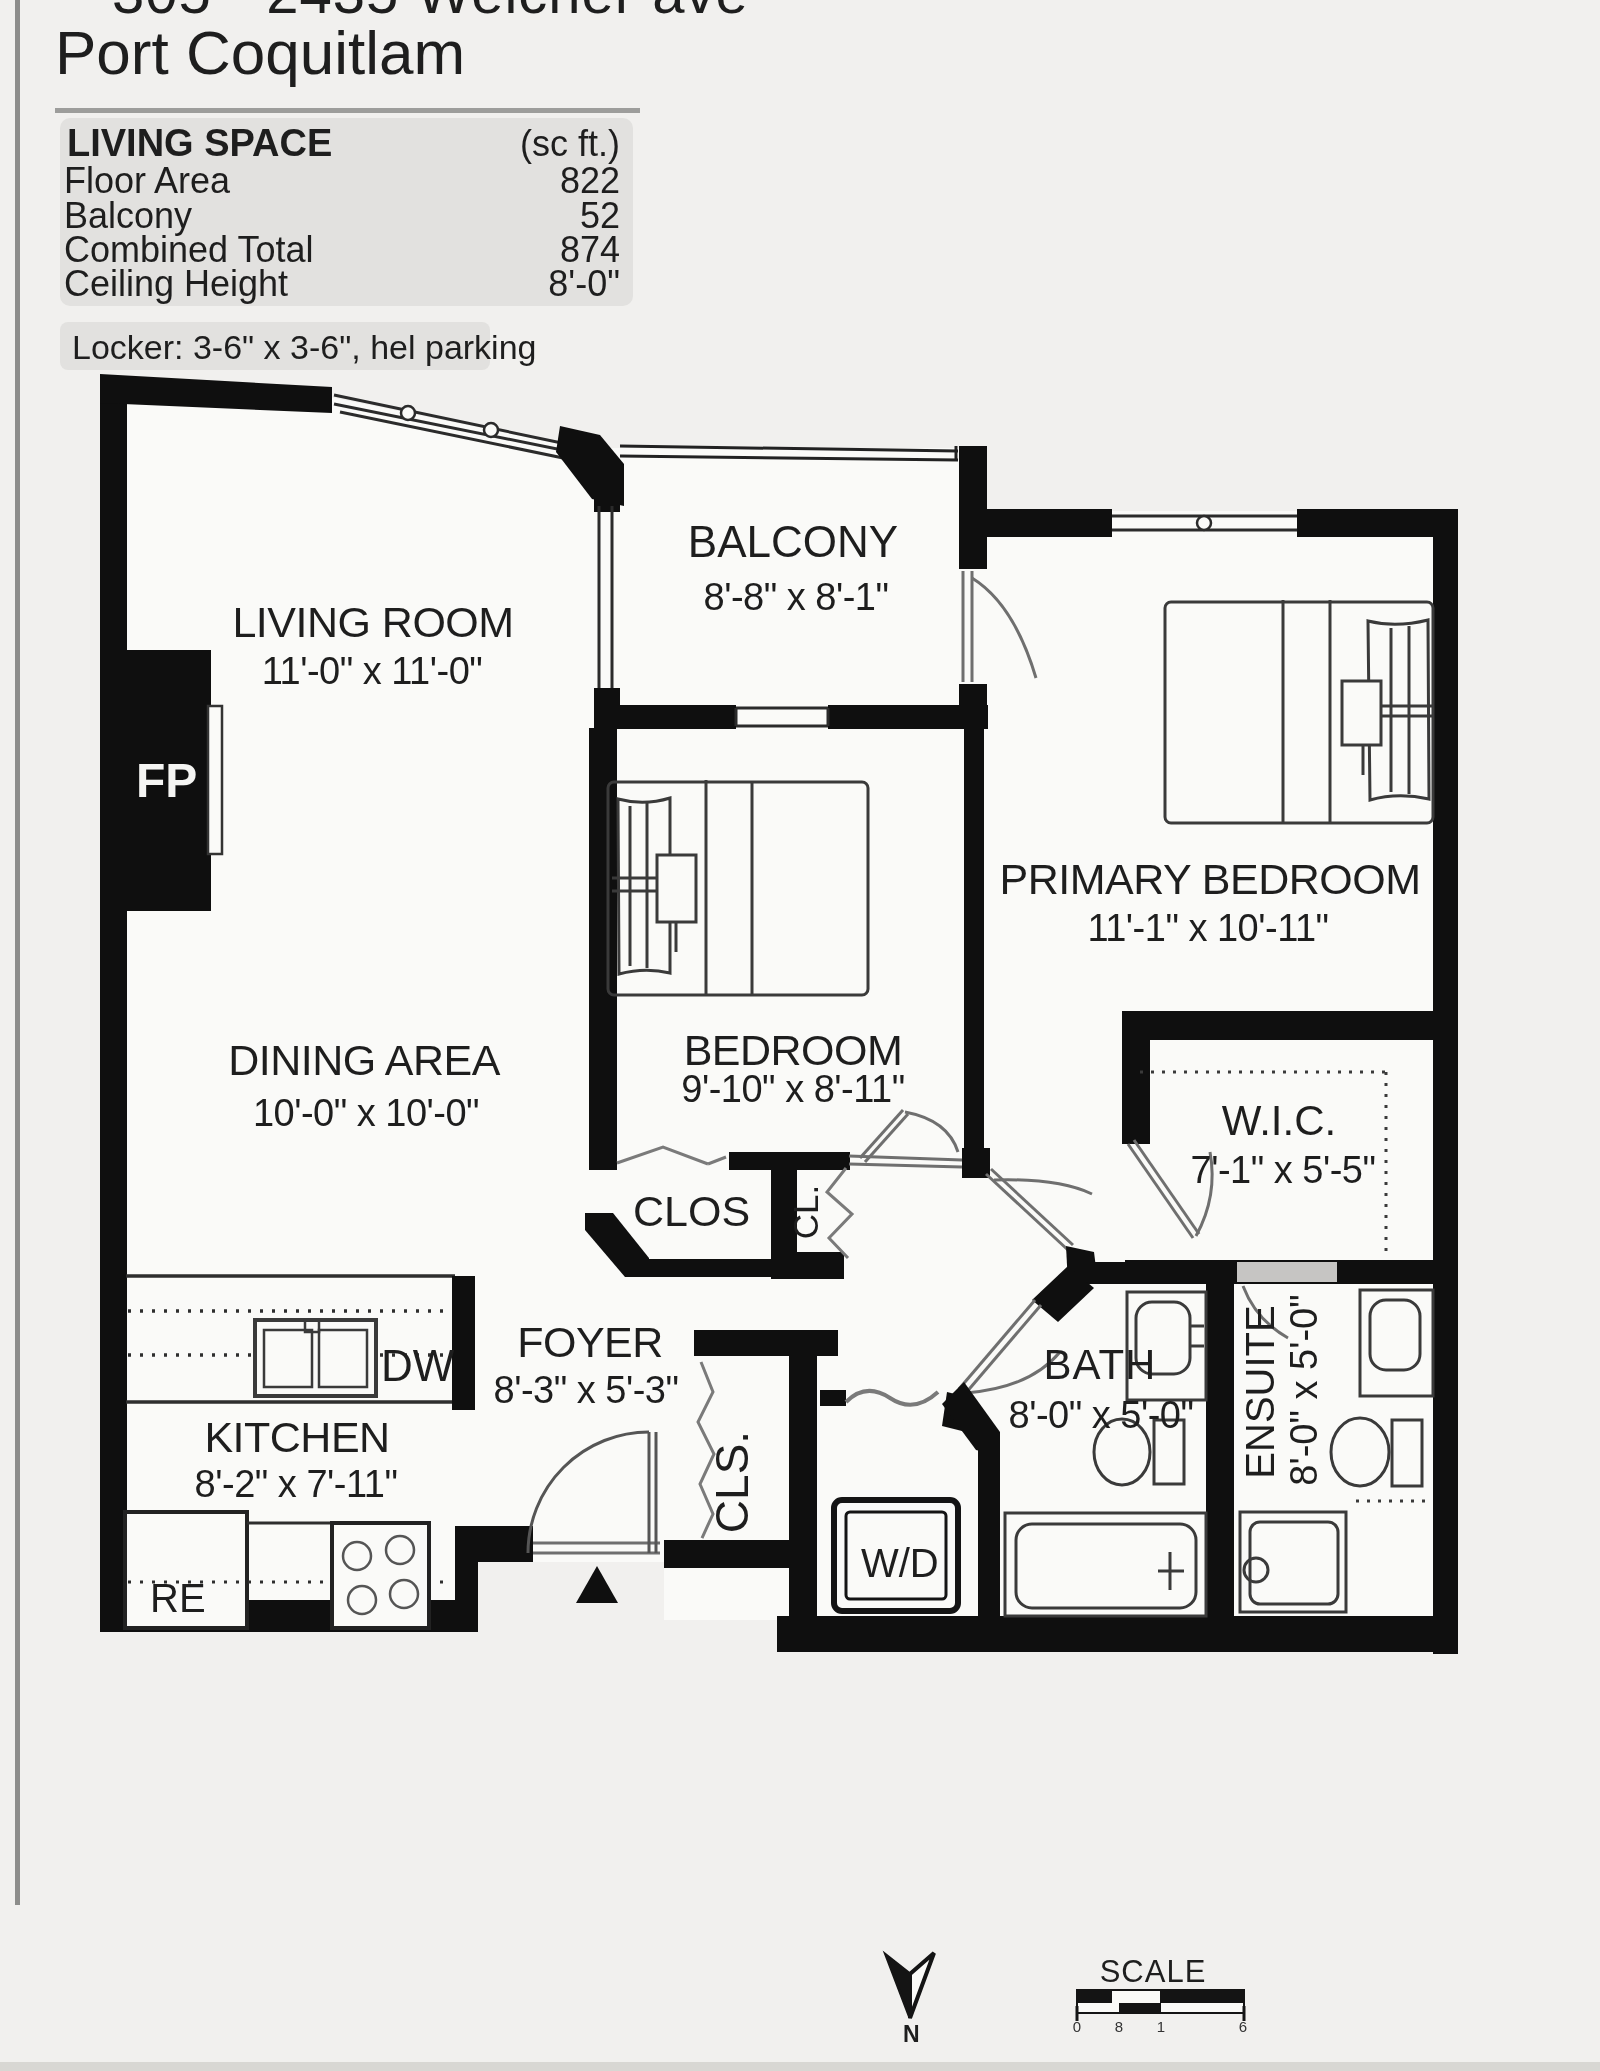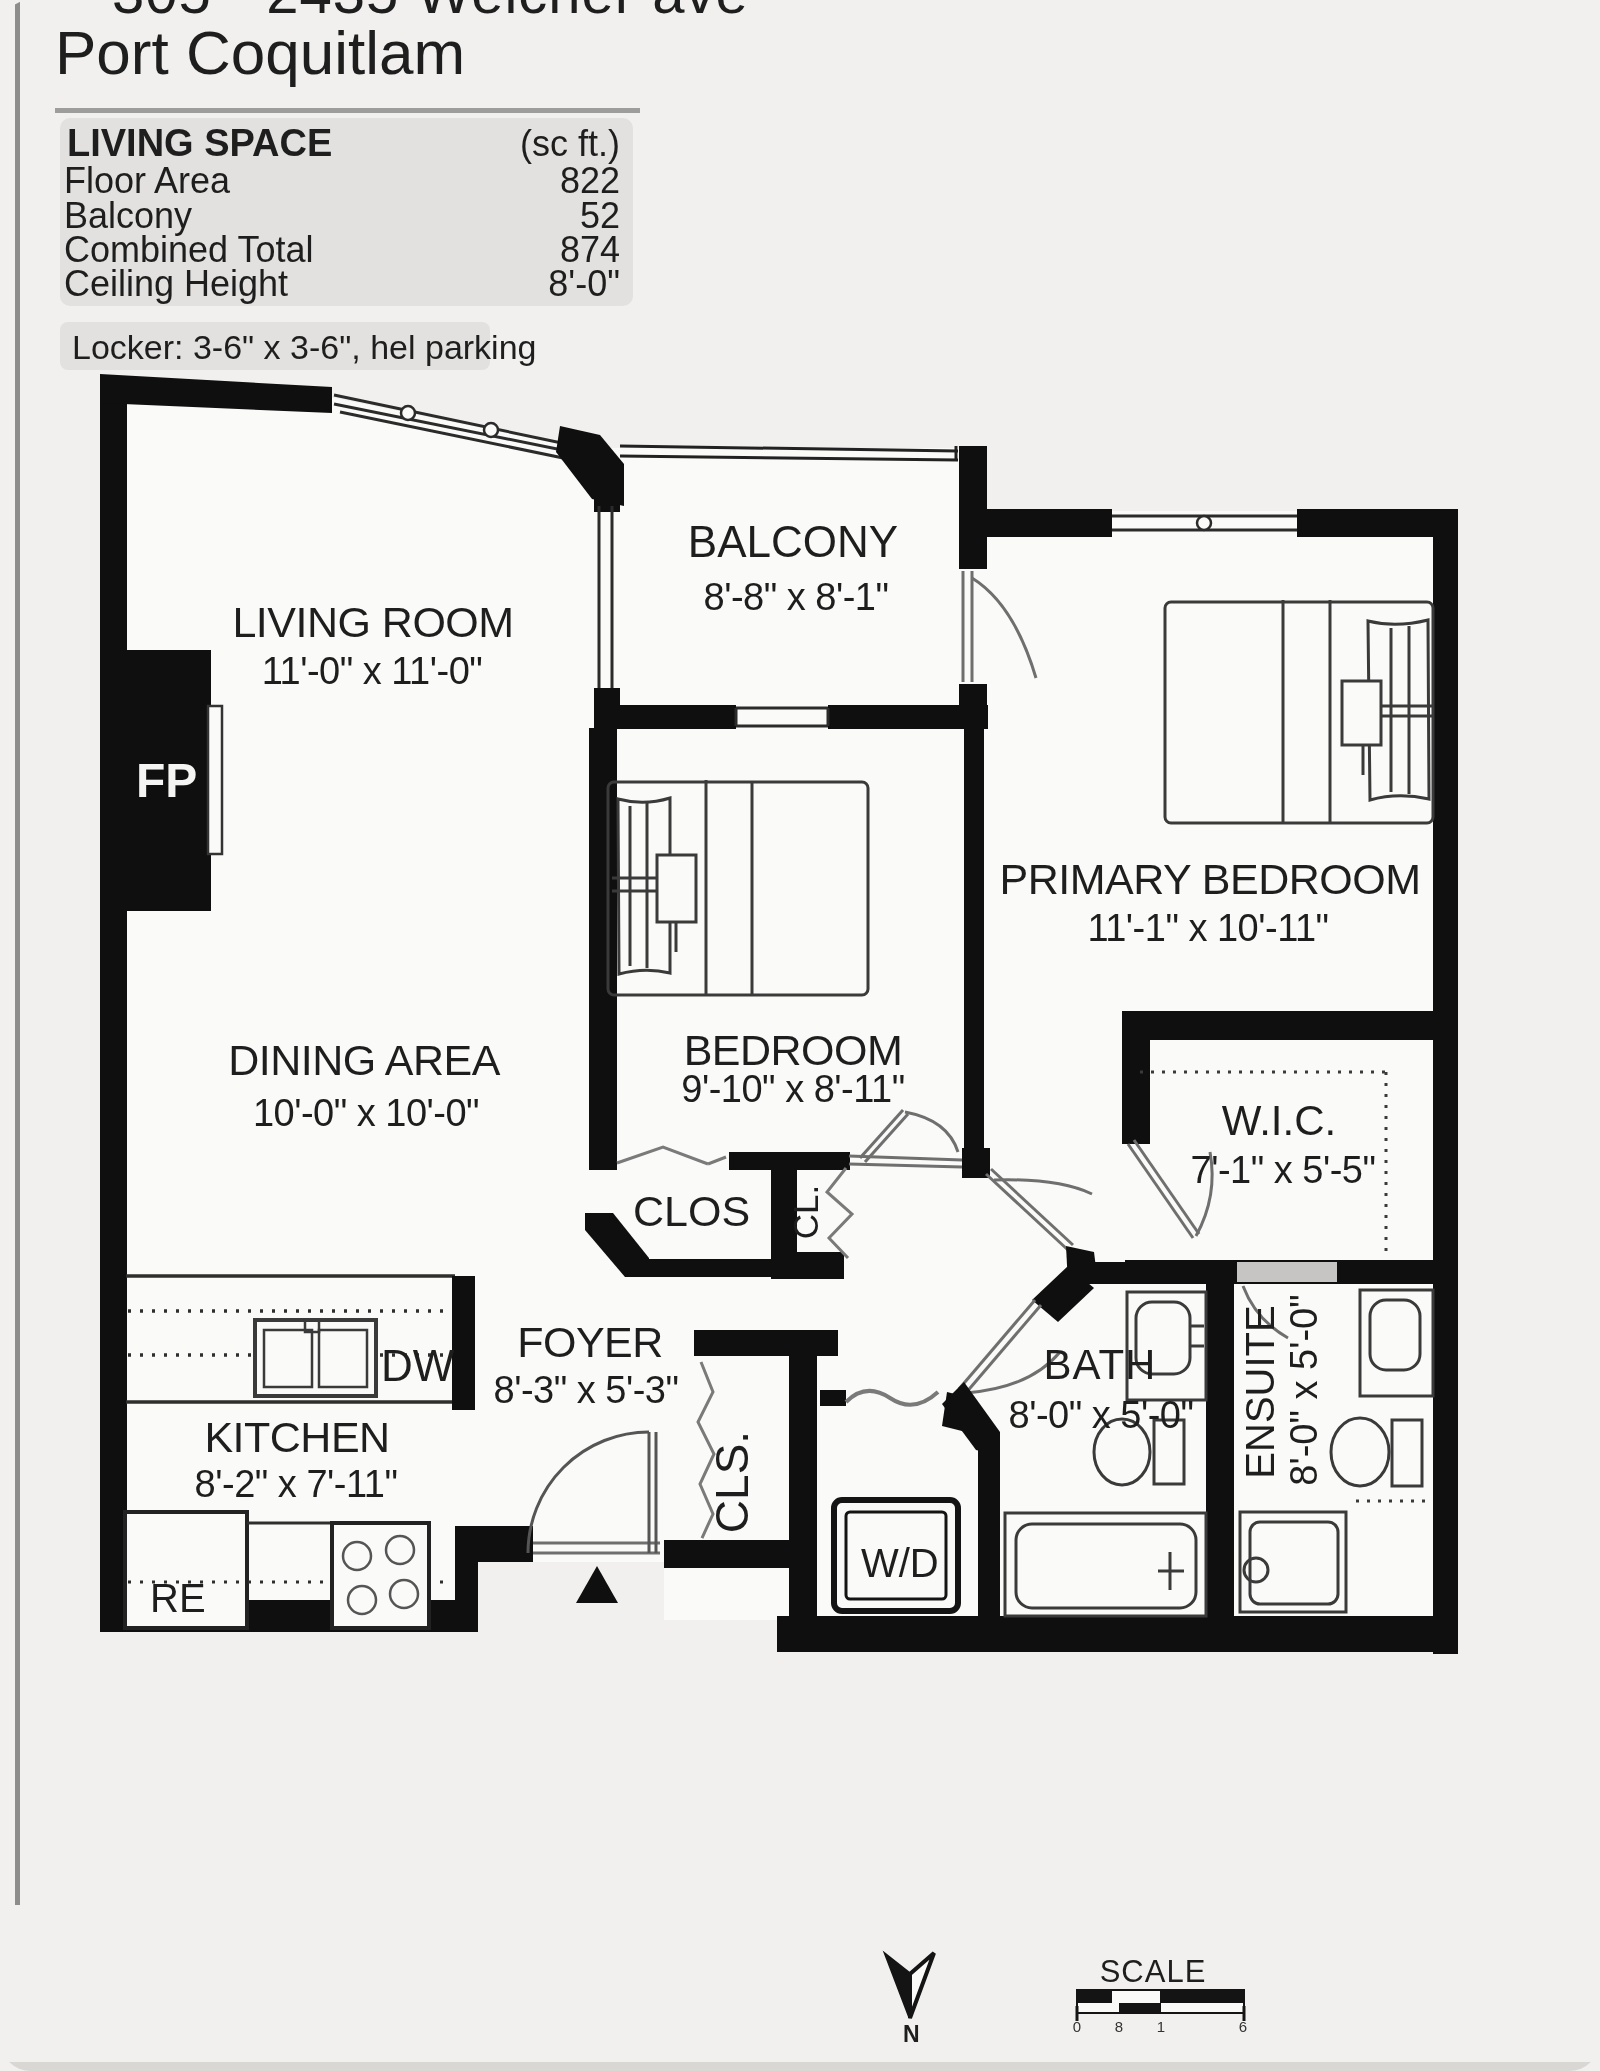--- a/index.html
+++ b/index.html
@@ -1,16 +1,16 @@
 <!DOCTYPE html>
 <html><head>
 <meta charset="utf-8">
 <style>
 html,body{margin:0;padding:0;background:#f1f0ee;}
-#page{position:relative;width:1600px;height:2071px;background:#f1f0ee;overflow:hidden;font-family:"Liberation Sans", sans-serif;border-radius:31px;}
+#page{position:relative;width:1600px;height:2071px;background:#f1f0ee;overflow:hidden;font-family:"Liberation Sans", sans-serif;}
 svg{position:absolute;left:0;top:0;}
 text{font-family:"Liberation Sans", sans-serif;fill:#1e1e1e;}
 </style>
 </head>
 <body>
 <div id="page">
 <svg width="1600" height="2071" viewBox="0 0 1600 2071">
 
 <rect x="0" y="0" width="1600" height="2071" fill="#f1f0ee"></rect>
 

